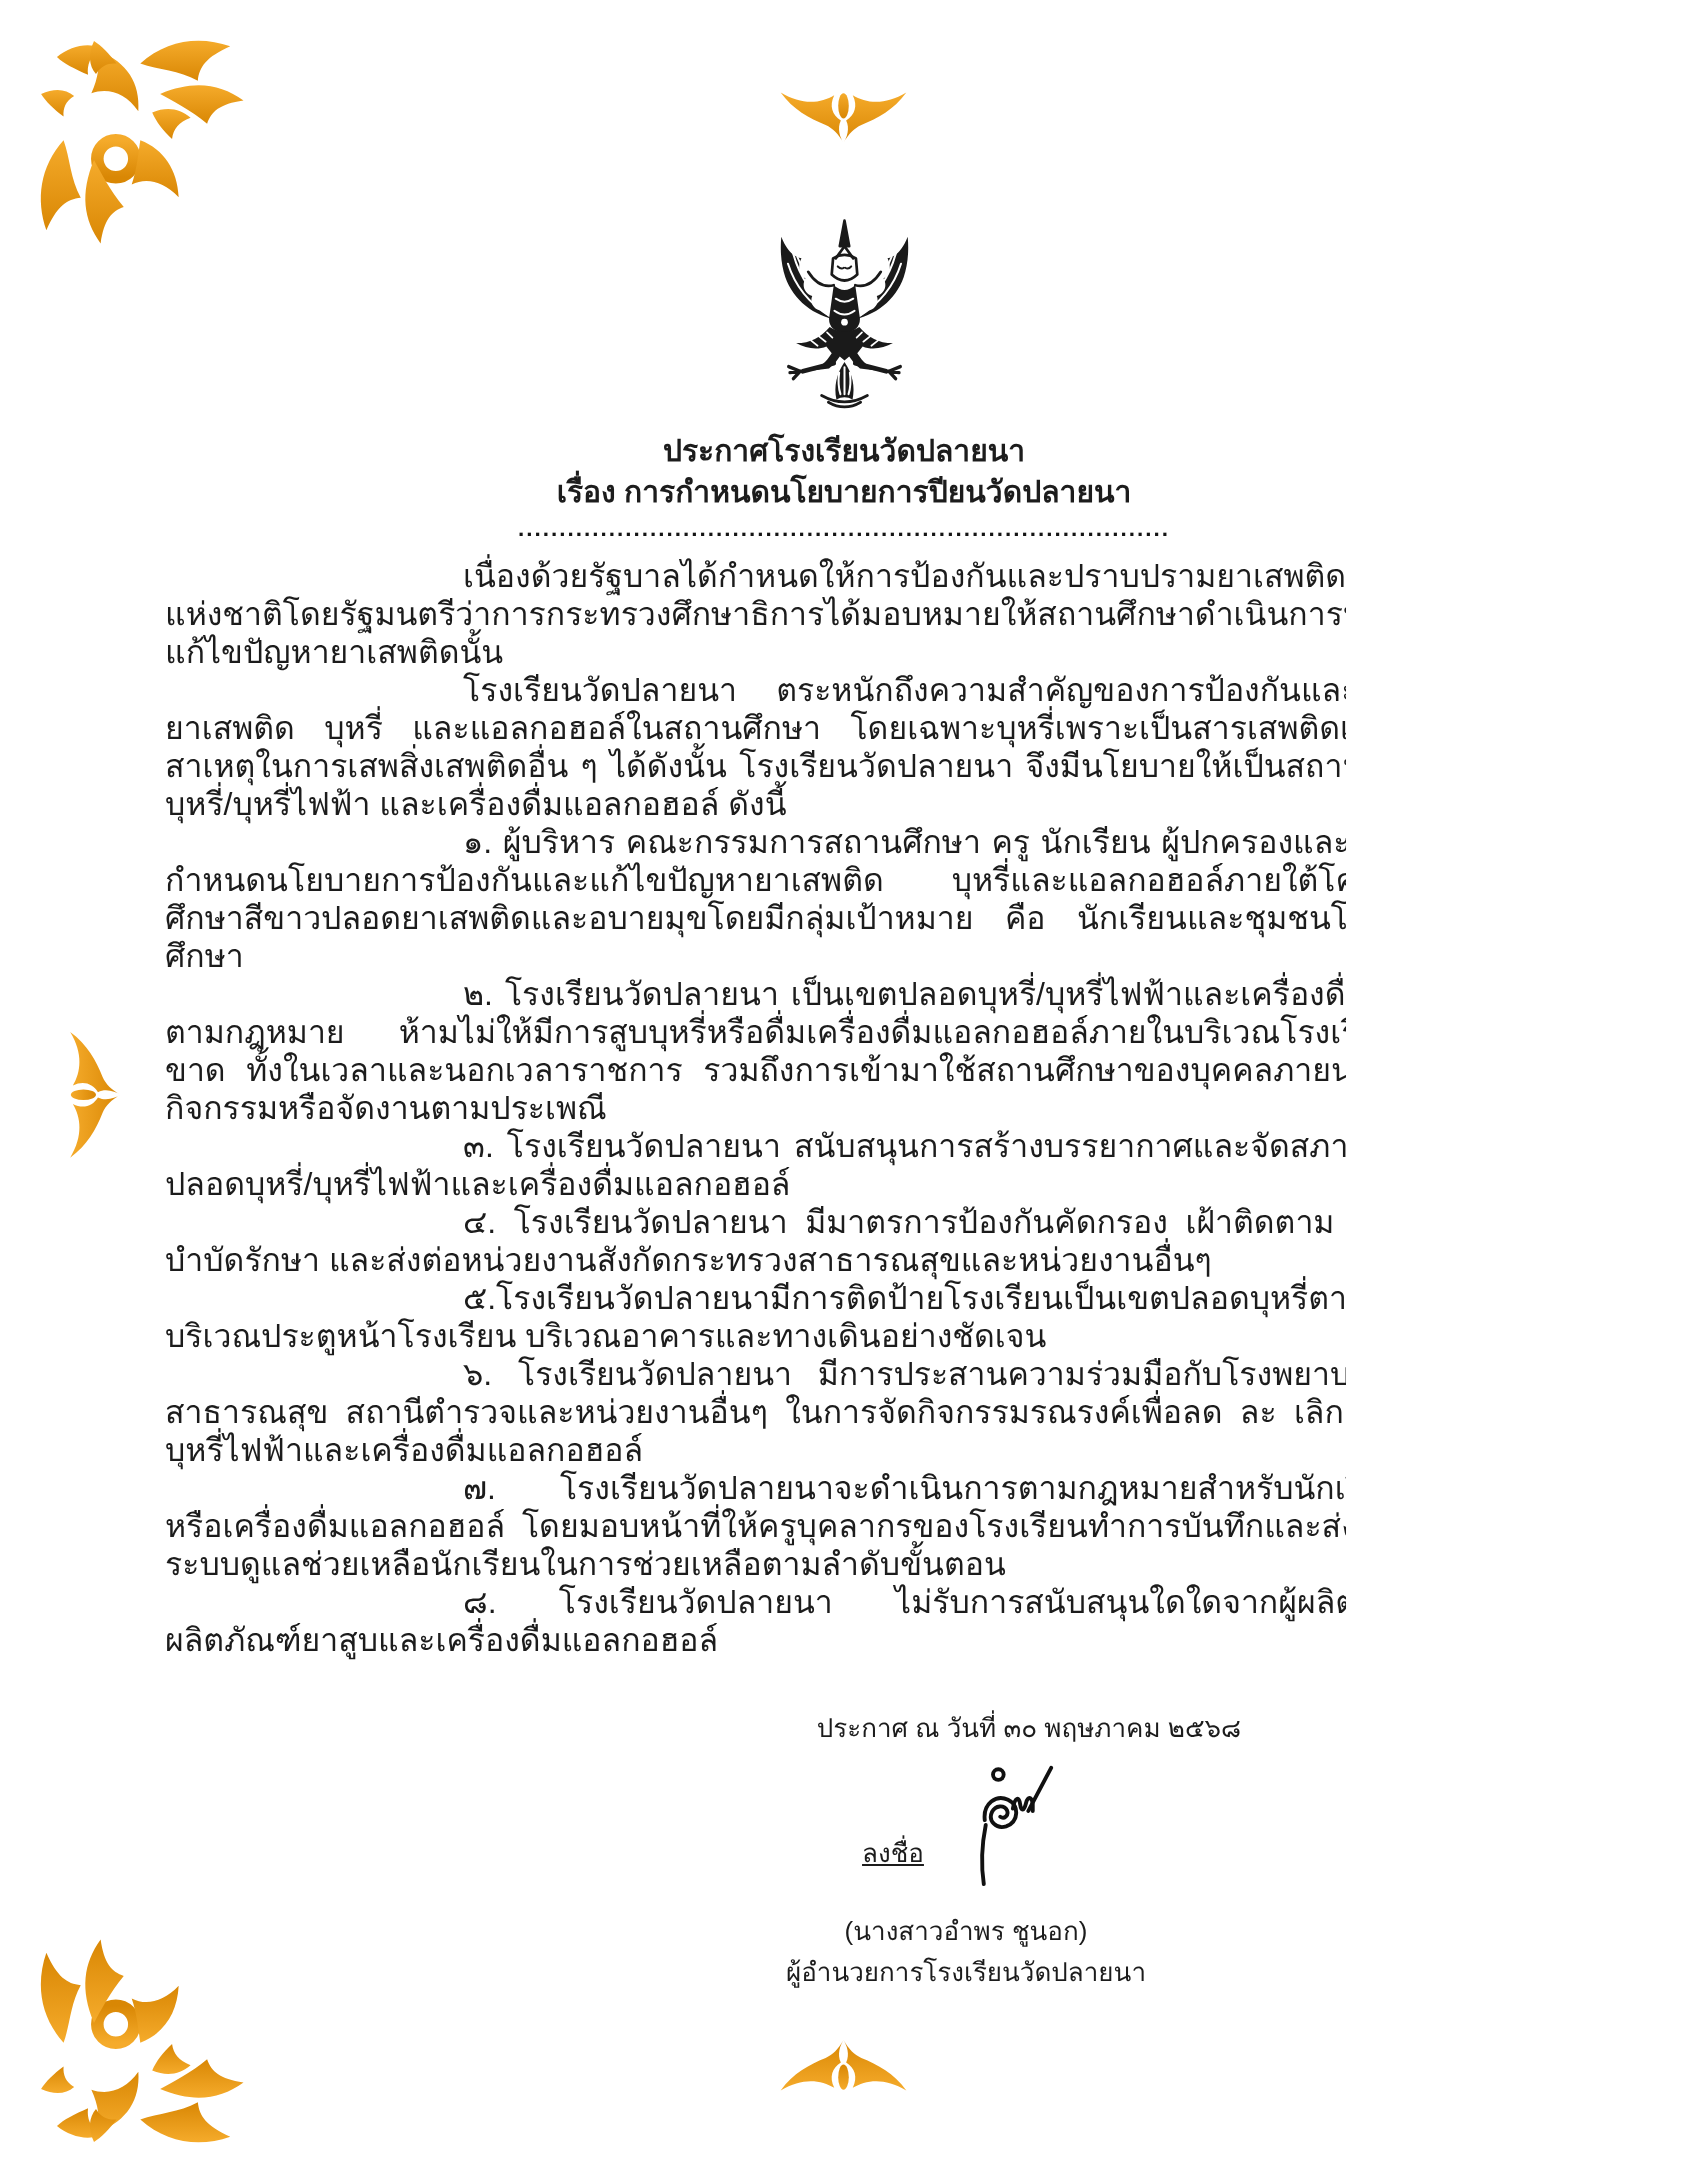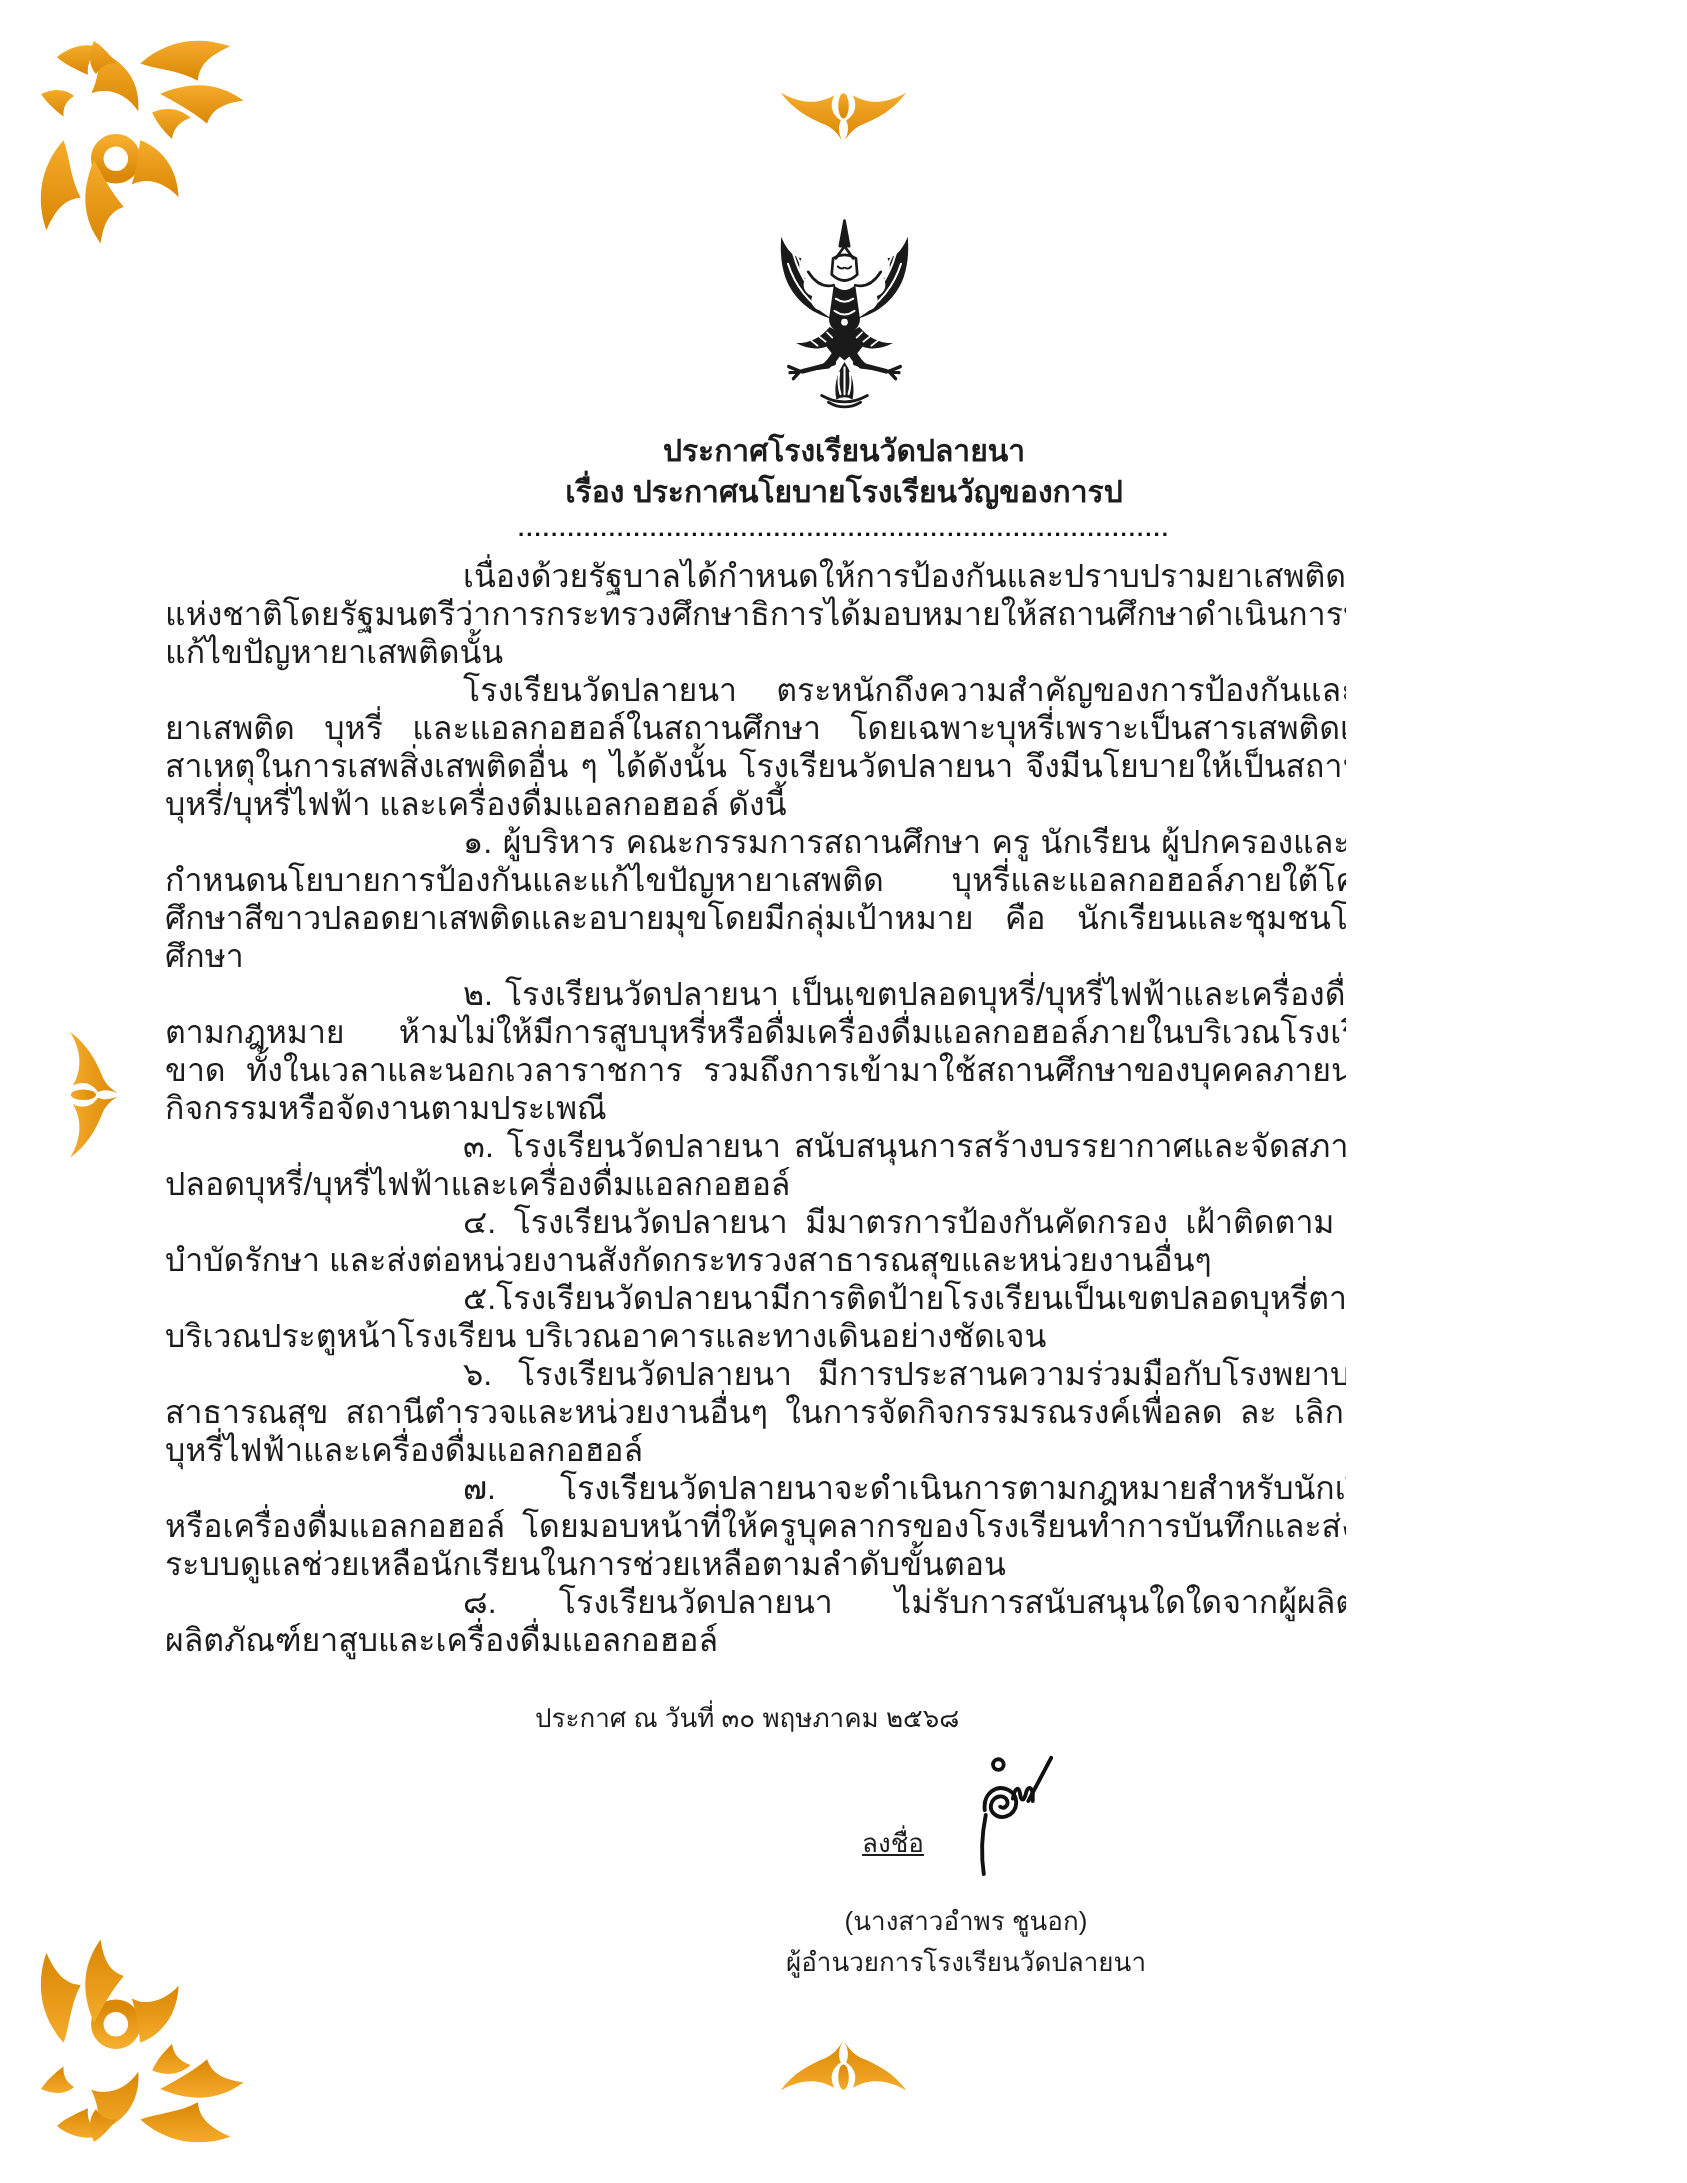--- a/index.html
+++ b/index.html
@@ -22,21 +22,21 @@
   .dots-line{
     text-align:center;font-size:22.5px;font-weight:bold;letter-spacing:2px;
     line-height:26.5px;margin-top:4px;color:#141414;
   }
   .body-text{margin-top:14.6px;font-size:32px;line-height:38px;}
   .para{
     margin:0;text-indent:298px;text-align:justify;
     overflow-wrap:anywhere;
   }
   .date-line{
-    margin-top:40px;padding-left:370px;font-size:26px;line-height:38px;
+    margin-top:50px;padding-left:370px;font-size:26px;line-height:38px;text-align:center;
   }
   .sig-block{
     margin-top:26.5px;margin-left:556px;width:490px;text-align:center;
     font-size:26px;line-height:40px;
   }
   .sig-row{display:flex;align-items:flex-end;justify-content:center;gap:24px;height:126px;text-decoration:underline;}
   .sig-label{padding-bottom:26.5px;}
   .signer-name{margin-top:12px;}
   .signer-title{margin-top:1.3px;}
 </style>
@@ -149,21 +149,21 @@
 
           <path fill="#1a1a1a" stroke="none" d="M120 214 C108 232 104 250 108 270 Q120 263 132 270 C136 250 132 232 120 214 Z"></path>
           <path stroke="#ffffff" stroke-width="3" d="M120 222 V262 M112 230 C110 246 112 256 114 262 M128 230 C130 246 128 256 126 262"></path>
           <path d="M96 274 Q120 288 144 274 M86 264 Q120 283 154 264"></path>
         </g>
       </svg>
     </div>
 
     <div class="titles">
       <div class="title-line">ประกาศโรงเรียนวัดปลายนา</div>
-      <div class="title-line">เรื่อง ประกาศนโยบายโรงเรียนวัญของการป</div>
+      <div class="title-line">เรื่อง การกำหนดนโยบายการปียนวัดปลายนา</div>
     </div>
     <div class="dots-line">...............................................................................</div>
 
     <div class="body-text">
       <p class="para">เนื่องด้วยรัฐบาลได้กำหนดให้การป้องกันและปราบปรามยาเสพติดเป็นวาระแห่งชาติโดยรัฐมนตรีว่าการกระทรวงศึกษาธิการได้มอบหมายให้สถานศึกษาดำเนินการป้องกันและแก้ไขปัญหายาเสพติดนั้น</p>
       <p class="para">โรงเรียนวัดปลายนา ตระหนักถึงความสำคัญของการป้องกันและแก้ไขปัญหายาเสพติด บุหรี่ และแอลกอฮอล์ในสถานศึกษา โดยเฉพาะบุหรี่เพราะเป็นสารเสพติดเบื้องต้นที่เป็นสาเหตุในการเสพสิ่งเสพติดอื่น ๆ ได้ดังนั้น โรงเรียนวัดปลายนา จึงมีนโยบายให้เป็นสถานศึกษาปลอดบุหรี่/บุหรี่ไฟฟ้า และเครื่องดื่มแอลกอฮอล์ ดังนี้</p>
       <p class="para">๑. ผู้บริหาร คณะกรรมการสถานศึกษา ครู นักเรียน ผู้ปกครองและชุมชน มีการกำหนดนโยบายการป้องกันและแก้ไขปัญหายาเสพติด บุหรี่และแอลกอฮอล์ภายใต้โครงการสถานศึกษาสีขาวปลอดยาเสพติดและอบายมุขโดยมีกลุ่มเป้าหมาย คือ นักเรียนและชุมชนโดยรอบสถานศึกษา</p>
       <p class="para">๒. โรงเรียนวัดปลายนา เป็นเขตปลอดบุหรี่/บุหรี่ไฟฟ้าและเครื่องดื่มแอลกอฮอล์ตามกฎหมาย ห้ามไม่ให้มีการสูบบุหรี่หรือดื่มเครื่องดื่มแอลกอฮอล์ภายในบริเวณโรงเรียนอย่างเด็ดขาด ทั้งในเวลาและนอกเวลาราชการ รวมถึงการเข้ามาใช้สถานศึกษาของบุคคลภายนอกในการจัดกิจกรรมหรือจัดงานตามประเพณี</p>
       <p class="para">๓. โรงเรียนวัดปลายนา สนับสนุนการสร้างบรรยากาศและจัดสภาพแวดล้อม ที่ปลอดบุหรี่/บุหรี่ไฟฟ้าและเครื่องดื่มแอลกอฮอล์</p>
       <p class="para">๔. โรงเรียนวัดปลายนา มีมาตรการป้องกันคัดกรอง เฝ้าติดตาม ดูแลนักเรียน บำบัดรักษา และส่งต่อหน่วยงานสังกัดกระทรวงสาธารณสุขและหน่วยงานอื่นๆ</p>

